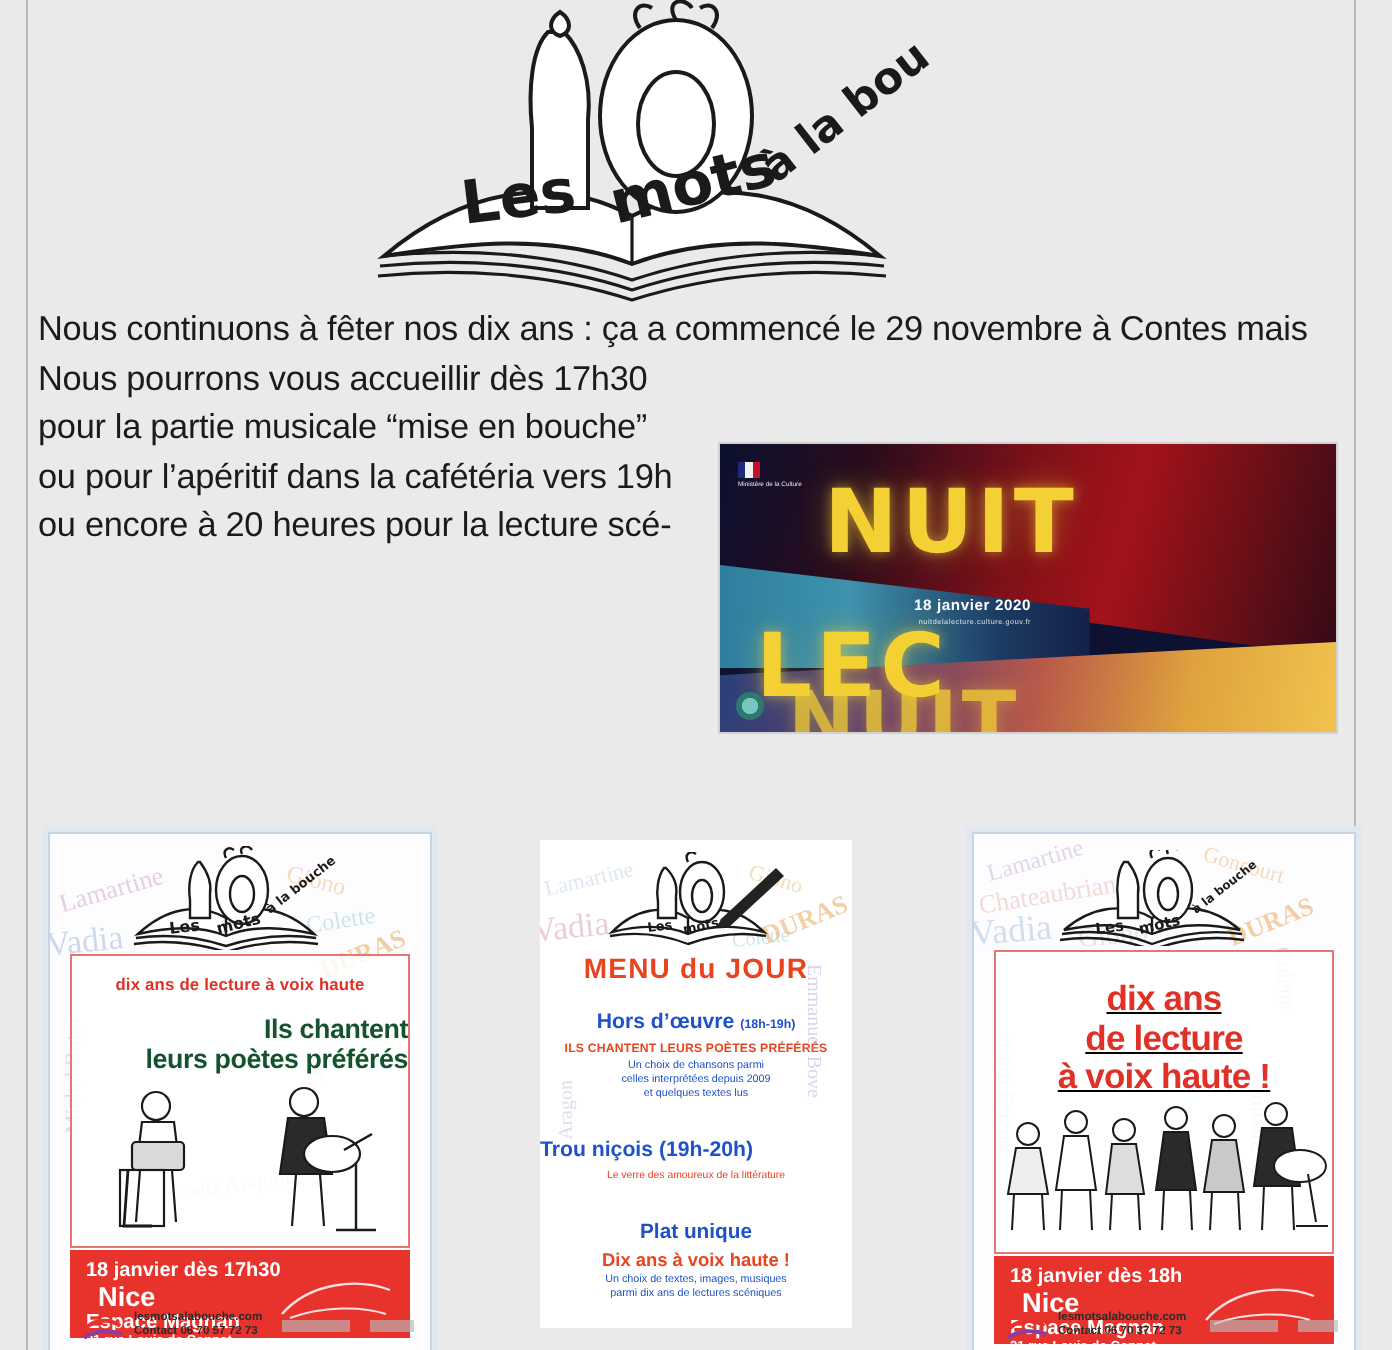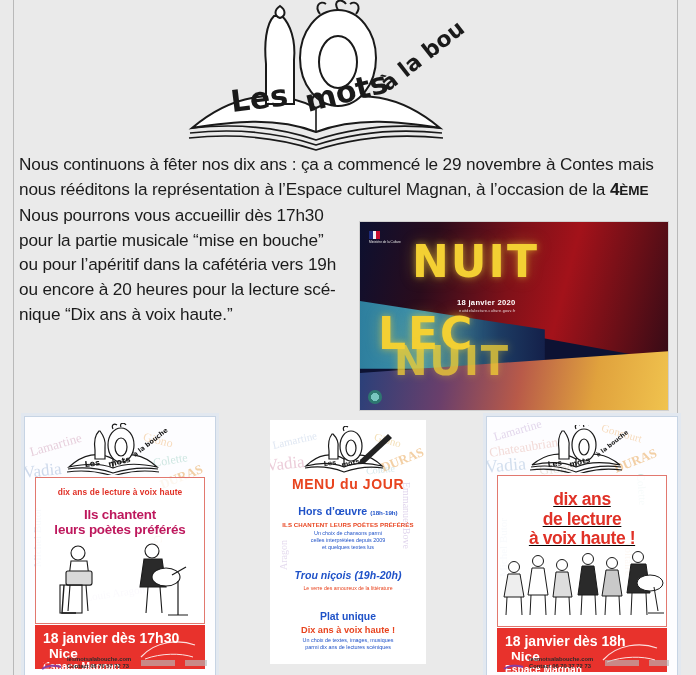--- a/index.html
+++ b/index.html
@@ -27,21 +27,21 @@
     letter-spacing:-0.15px;
   }
   .article p{margin:0;}
   .sc{font-weight:bold;}
   .sc .cap{font-size:17.2px;}
   .sc .sml{font-size:13.6px;}
   .col-left{width:352px;}
 
   
   .nuit{
-    position:absolute;left:360px;top:222px;width:308px;height:188px;
+    position:absolute;left:360px;top:222px;width:308px;height:144px;
     background:#0d1233;overflow:hidden;
     box-shadow:0 0 0 1px #d0d0d0;
   }
   .nuit .band-red{
     position:absolute;left:0;top:0;width:100%;height:100%;
     background:linear-gradient(105deg,#0c1030 0%,#2a0c1c 22%,#7e1119 46%,#a3121a 62%,#6a0f17 80%,#2a0a16 100%);
     clip-path:polygon(0 0,100% 0,100% 74%,0 44%);
   }
   .nuit .band-blue{
     position:absolute;left:0;top:38%;width:60%;height:40%;
@@ -92,50 +92,50 @@
 
   .pbox{position:absolute;left:10px;right:10px;border:1px solid #e2786f;background:rgba(255,255,255,.82);}
   .p1box{top:60px;height:145px;}
   .p3box{top:58px;height:150px;text-decoration:underline;}
 
   .ptitle-small{
     text-align:center;color:#e03127;font-size:8.4px;font-weight:bold;
     margin-top:9px;letter-spacing:.1px;
   }
   .ptitle-big{
-    text-align:center;color:#be185d;font-weight:bold;font-size:13.4px;
+    text-align:right;color:#14532d;font-weight:bold;font-size:13.4px;
     line-height:15px;margin-top:10px;letter-spacing:-.2px;
   }
   .p3title{
     text-align:center;color:#e03127;font-weight:bold;font-size:17.5px;
     line-height:19.5px;margin-top:14px;letter-spacing:-.4px;
   }
 
   .redbar{position:absolute;left:10px;right:10px;background:#e8322c;color:#fff;overflow:hidden;}
   .p1bar{top:208px;height:44px;}
   .p3bar{top:211px;height:44px;}
-  .redbar .l1{font-size:14px;font-weight:bold;margin:5px 0 0 8px;}
+  .redbar .l1{font-size:10px;font-weight:bold;margin:5px 0 0 8px;}
   .redbar .l2{font-size:13.6px;font-weight:bold;margin:0 0 0 14px;line-height:15px;}
   .redbar .l3{font-size:10.2px;font-weight:bold;margin:0 0 0 8px;}
   .redbar .l4{font-size:6.6px;font-weight:bold;margin:0 0 0 8px;}
   .redbar .sig{position:absolute;right:6px;bottom:6px;width:60px;height:26px;opacity:.85;}
 
   .pfoot{position:absolute;left:8px;right:6px;bottom:2px;height:20px;}
   .pfoot .ftext{position:absolute;left:34px;top:2px;color:#2b2b2b;font-size:5.8px;line-height:7px;font-weight:bold;}
   .pfoot .fswirl{position:absolute;left:6px;top:3px;width:24px;height:13px;}
   .pfoot .fmark{position:absolute;top:6px;height:6px;background:#b9b9b9;opacity:.65;}
 
   
   .menu-title{text-align:center;color:#e8441f;font-weight:bold;font-size:14px;
      letter-spacing:.6px;margin-top:56px;}
   .menu-h{text-align:center;color:#1f52c8;font-weight:bold;font-size:10.6px;margin-top:13px;}
   .menu-h .hr{font-size:6.2px;color:#1f52c8;}
   .menu-sub{text-align:center;color:#e8441f;font-weight:bold;font-size:6.1px;margin-top:4px;letter-spacing:.1px;}
   .menu-desc{text-align:center;color:#1f52c8;font-size:5.4px;line-height:7.2px;margin-top:2px;}
-  .menu-h2{text-align:center;color:#1f52c8;font-weight:bold;font-size:10.6px;margin-top:17px;font-style:italic;}
+  .menu-h2{text-align:left;color:#1f52c8;font-weight:bold;font-size:10.6px;margin-top:17px;}
   .menu-desc2{text-align:center;color:#e8441f;font-size:5.2px;margin-top:4px;}
   .menu-h3{text-align:center;color:#1f52c8;font-weight:bold;font-size:10.4px;margin-top:20px;}
   .menu-sub3{text-align:center;color:#e8441f;font-weight:bold;font-size:9.2px;margin-top:3px;}
   .menu-desc3{text-align:center;color:#1f52c8;font-size:5.4px;line-height:7.2px;margin-top:2px;}
 </style>
 </head>
 <body>
 
 <div class="page">
 
@@ -164,27 +164,25 @@
       <g font-family="DejaVu Sans, sans-serif" font-weight="bold" fill="#1a1a1a">
         <text x="62" y="112" font-size="30" transform="rotate(-7 62 112)">Les</text>
         <text x="138" y="112" font-size="30" transform="rotate(-14 138 112)">mots</text>
         <text x="218" y="92" font-size="22" transform="rotate(-38 218 92)">à la bou</text>
       </g>
     </svg>
   </div>
 
   <div class="article">
     <p>Nous continuons à fêter nos dix ans : ça a commencé le 29 novembre à Contes mais</p>
-    <p><span>nous rééditons la représentation à l’Espace culturel Magnan, à l’occasion de la </span><span class="sc"><span class="cap">4</span><span class="sml">ÈME</span></span></p>
     <div class="col-left">
       <p>Nous pourrons vous accueillir dès 17h30</p>
       <p>pour la partie musicale “mise en bouche”</p>
       <p>ou pour l’apéritif dans la cafétéria vers 19h</p>
       <p>ou encore à 20 heures pour la lecture scé-</p>
-      <p>nique “Dix ans à voix haute.”</p>
     </div>
   </div>
 
   <div class="nuit">
     <div class="band-red"></div>
     <div class="band-blue"></div>
     <div class="band-gold"></div>
     <div class="minlogo">
       <span class="flag"></span>
       <span>Ministère de la Culture</span>

